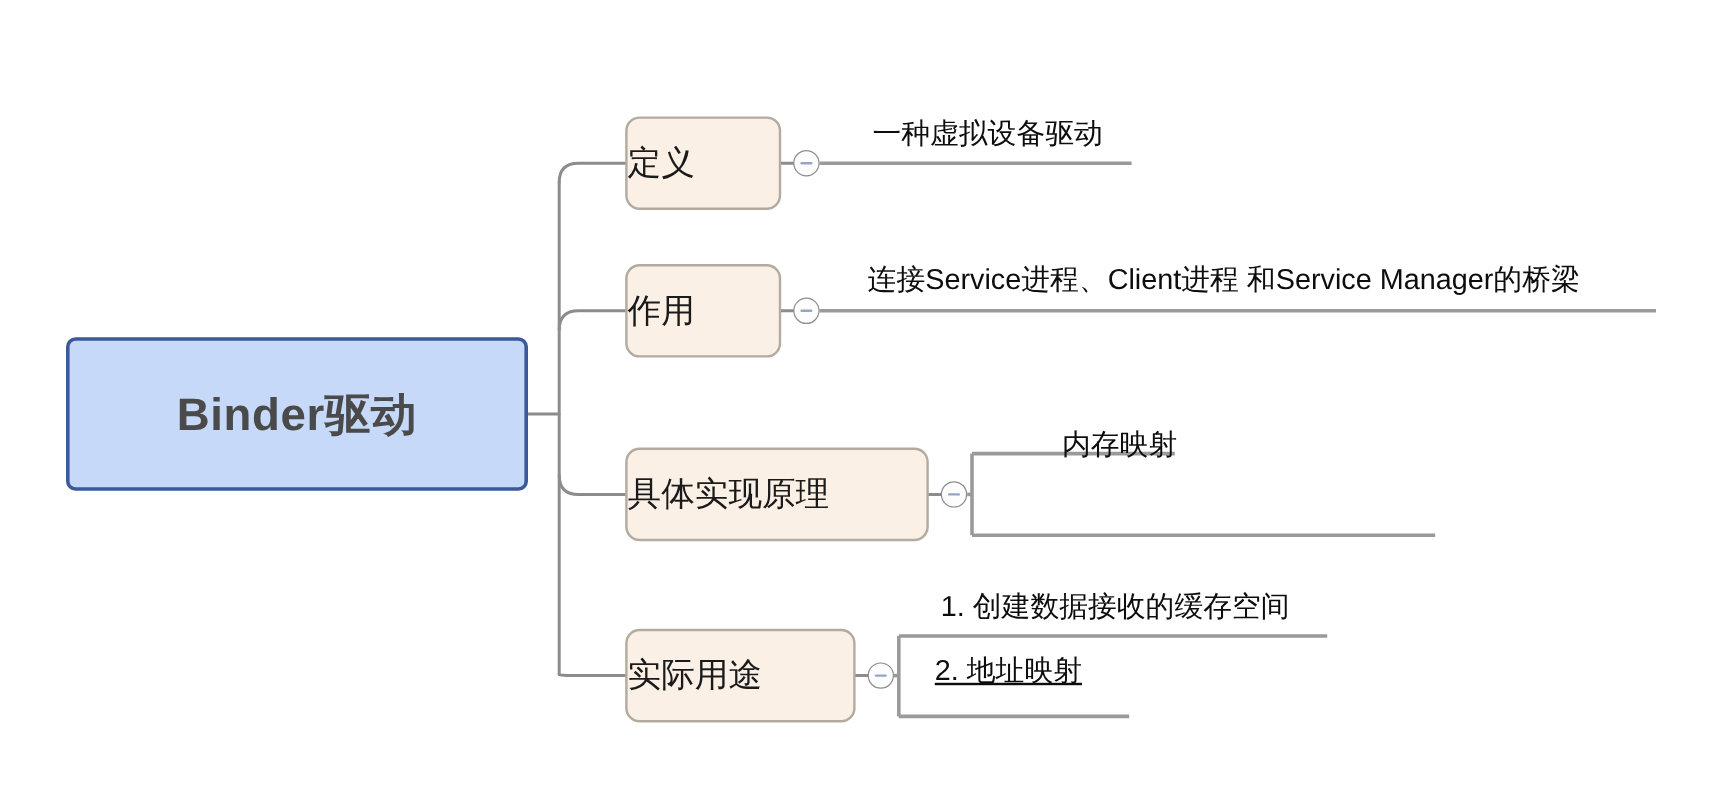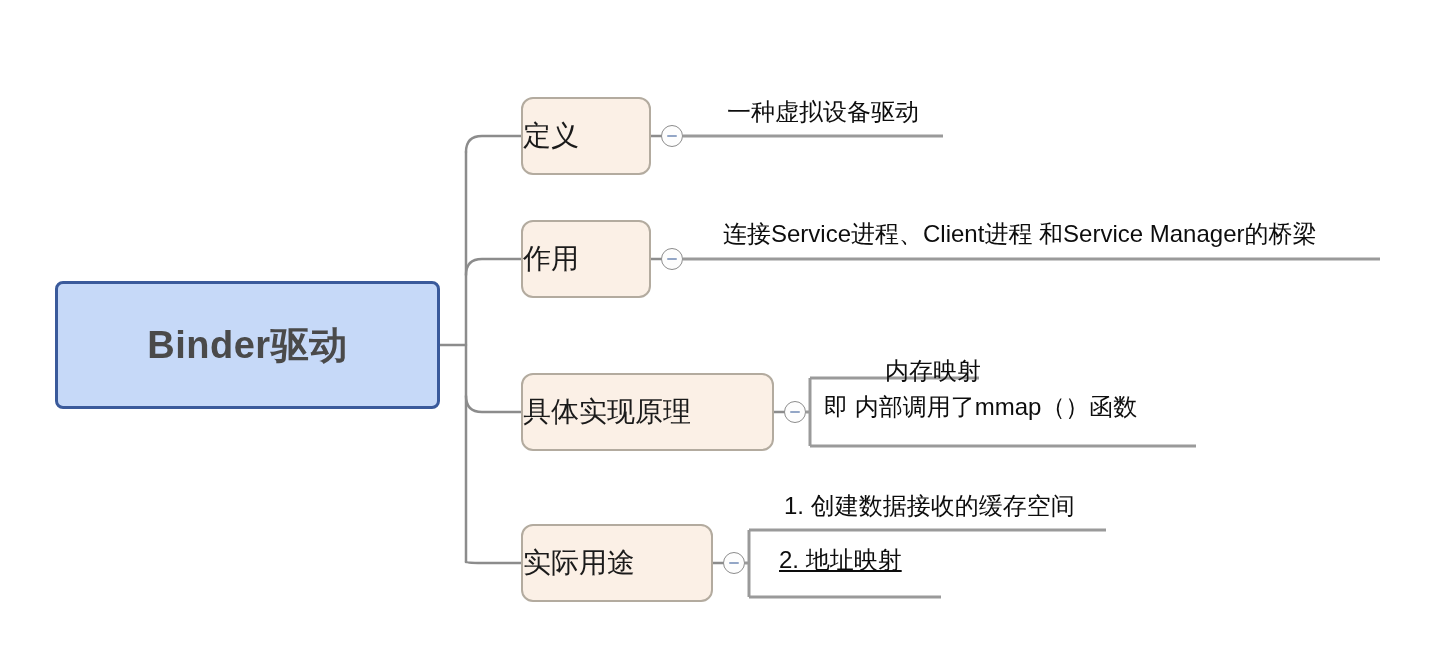--- a/index.html
+++ b/index.html
@@ -194,18 +194,17 @@
   </div>
   <div class="collapse-toggle ct-3">
     <span class="minus"></span>
   </div>
 
   <div class="leaf-text lf-1">连接Service进程、Client进程 和Service Manager的桥梁</div>
 
   <div class="leaf-text lf-0">一种虚拟设备驱动</div>
 
   <div class="leaf-text lf-2a">内存映射</div>
-  <div class="leaf-text lf-2b">即 内部调用了mmap（）函数</div>
 
   <div class="leaf-text lf-3a">1. 创建数据接收的缓存空间</div>
   <div class="leaf-text lf-3b">2. 地址映射</div>
 
 </div>
 
 </body></html>

